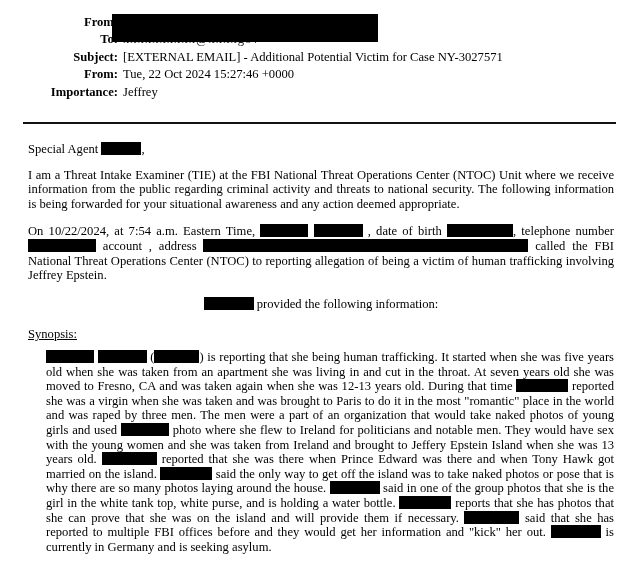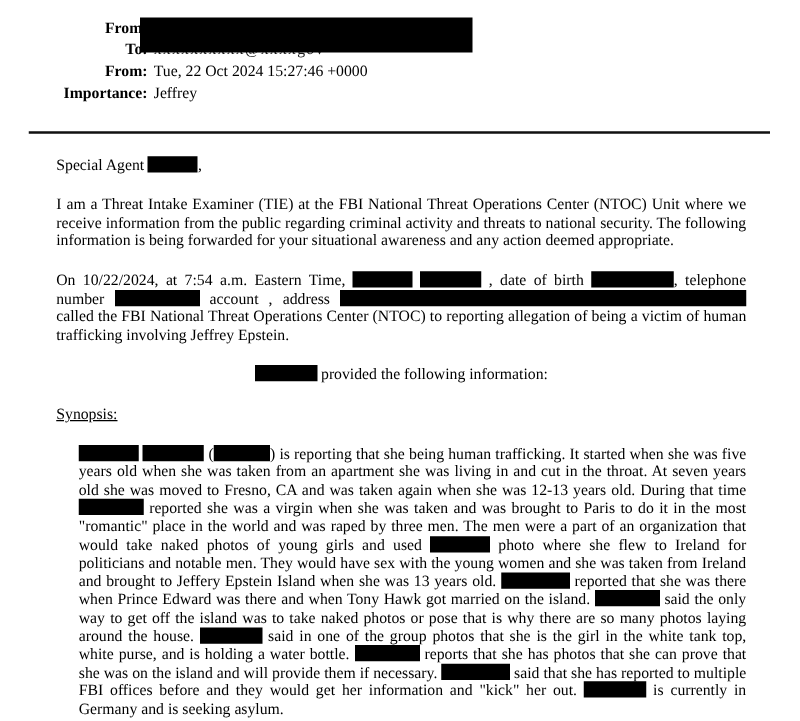--- a/index.html
+++ b/index.html
@@ -23,21 +23,21 @@
   .to-value{position:relative;z-index:1;letter-spacing:1px;color:#1a1a1a;}
   .header-redaction{
     position:absolute;left:84px;top:0;width:266px;height:28px;
     background:#000;z-index:2;
   }
   hr.rule{
     border:none;border-top:2px solid #111;
     margin:21px -2px 0 -5px;
   }
   
-  p{margin:17px;font-size:12.6px;line-height:14.6px;}
+  p{margin:0;font-size:12.6px;line-height:14.6px;}
   .greet{margin-top:18px;}
   .para{text-align:justify;}
   #intro{margin-top:11px;}
   #report{margin-top:13px;}
   #provided{margin-top:14px;text-align:center;}
   .heading{margin-top:16px;text-decoration:underline;}
   #synpara{margin-top:8px;padding-left:18px;}
   #entity{margin-top:6px;}
   .redact{
     display:inline-block;background:#000;
@@ -50,20 +50,24 @@
 <div class="page">
 
   <div class="header">
     <div class="hrow">
       <span class="hlabel">From:</span>
       <span class="hvalue"></span>
     </div>
     <div class="hrow">
       <span class="hlabel">To:</span>
       <span class="hvalue to-value">xxxxxxxxxx@xxxxgov</span>
+    </div>
+    <div class="hrow">
+      <span class="hlabel">Subject:</span>
+      <span class="hvalue">[EXTERNAL EMAIL] - Additional Potential Victim for Case NY-3027571</span>
     </div>
     <div class="hrow">
       <span class="hlabel">From:</span>
       <span class="hvalue">Tue, 22 Oct 2024 15:27:46 +0000</span>
     </div>
     <div class="hrow">
       <span class="hlabel">Importance:</span>
       <span class="hvalue">Jeffrey</span>
     </div>
     <div class="header-redaction"></div>

